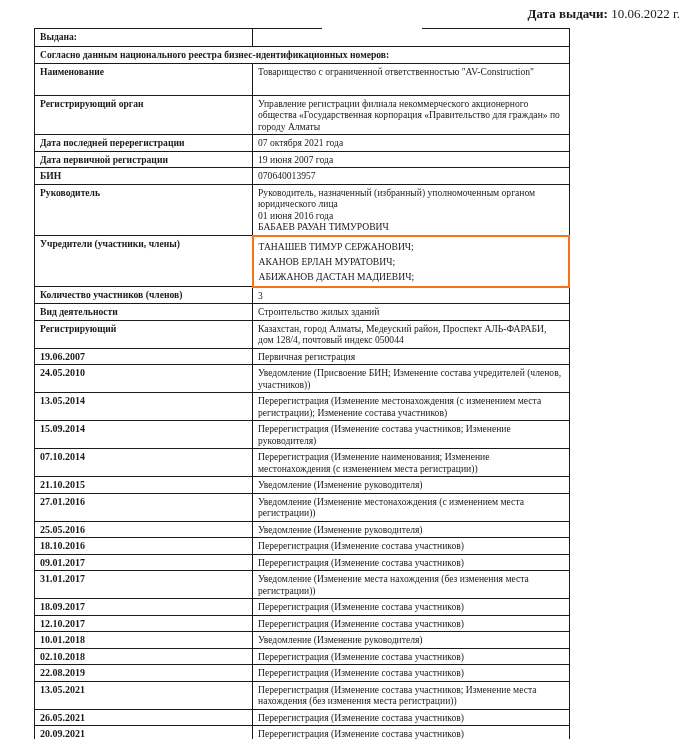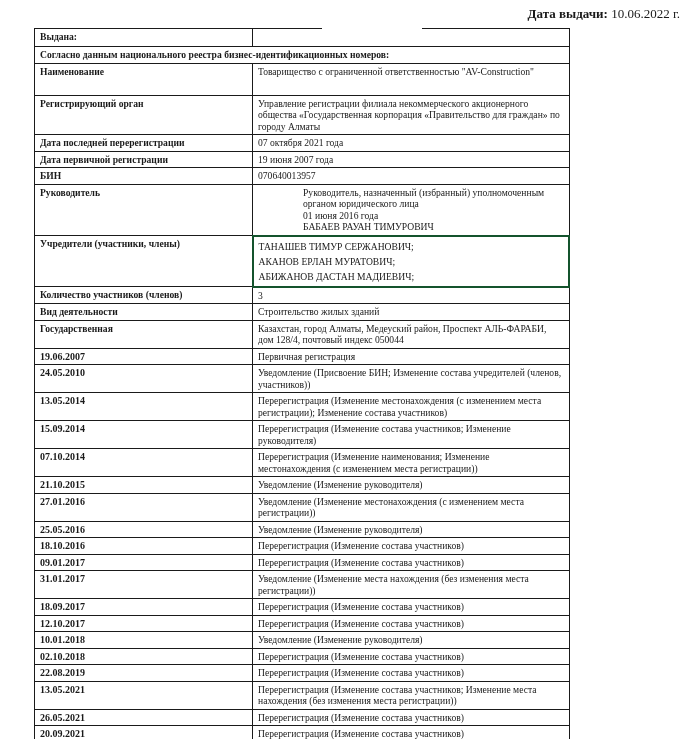--- a/index.html
+++ b/index.html
@@ -8,24 +8,24 @@
   .issue-date { position:absolute; top:6px; right:14px; font-size:13px; font-weight:bold; }
   .issue-date .val { font-weight:normal; }
   table.reg { position:absolute; left:34px; top:28px; width:536px; border-collapse:collapse;
               font-size:9.6px; line-height:11.5px; table-layout:fixed; }
   table.reg td { border:1px solid #1a1a1a; padding:2px 5px; vertical-align:top; }
   col.c1 { width:218px; }
   td.lbl { font-weight:bold; }
   td.span { font-weight:bold; }
   td.date { font-weight:bold; text-align:left; vertical-align:middle; padding-right:4px; font-size:10px; }
   td.ev { vertical-align:middle; }
-  tr.founders td.val { border:2px solid #14532d; }
+  tr.founders td.val { border:2px solid #f97316; }
   .gap-mask { position:absolute; top:26px; left:322px; width:100px; height:4px; background:#fff; }
   .founder { display:block; line-height:15px; }
-  .multi span { display:block;margin-left:45px; }
+  .multi span { display:block; }
 </style>
 </head>
 <body>
 
 <div class="issue-date">
   <span>Дата выдачи:</span>
   <span class="val">10.06.2022 г.</span>
 </div>
 
 <table class="reg">
@@ -79,21 +79,21 @@
   </tr>
   <tr>
     <td class="lbl">Количество участников (членов)</td>
     <td>3</td>
   </tr>
   <tr>
     <td class="lbl">Вид деятельности</td>
     <td>Строительство жилых зданий</td>
   </tr>
   <tr>
-    <td class="lbl">Государственная</td>
+    <td class="lbl">Регистрирующий</td>
     <td>Казахстан, город Алматы, Медеуский район, Проспект АЛЬ-ФАРАБИ, дом 128/4, почтовый индекс 050044</td>
   </tr>
 
   <tr>
         <td class="date">19.06.2007</td>
         <td class="ev">Первичная регистрация</td>
       </tr>
   <tr>
         <td class="date">24.05.2010</td>
         <td class="ev">Уведомление (Присвоение БИН; Изменение состава учредителей (членов, участников))</td>

